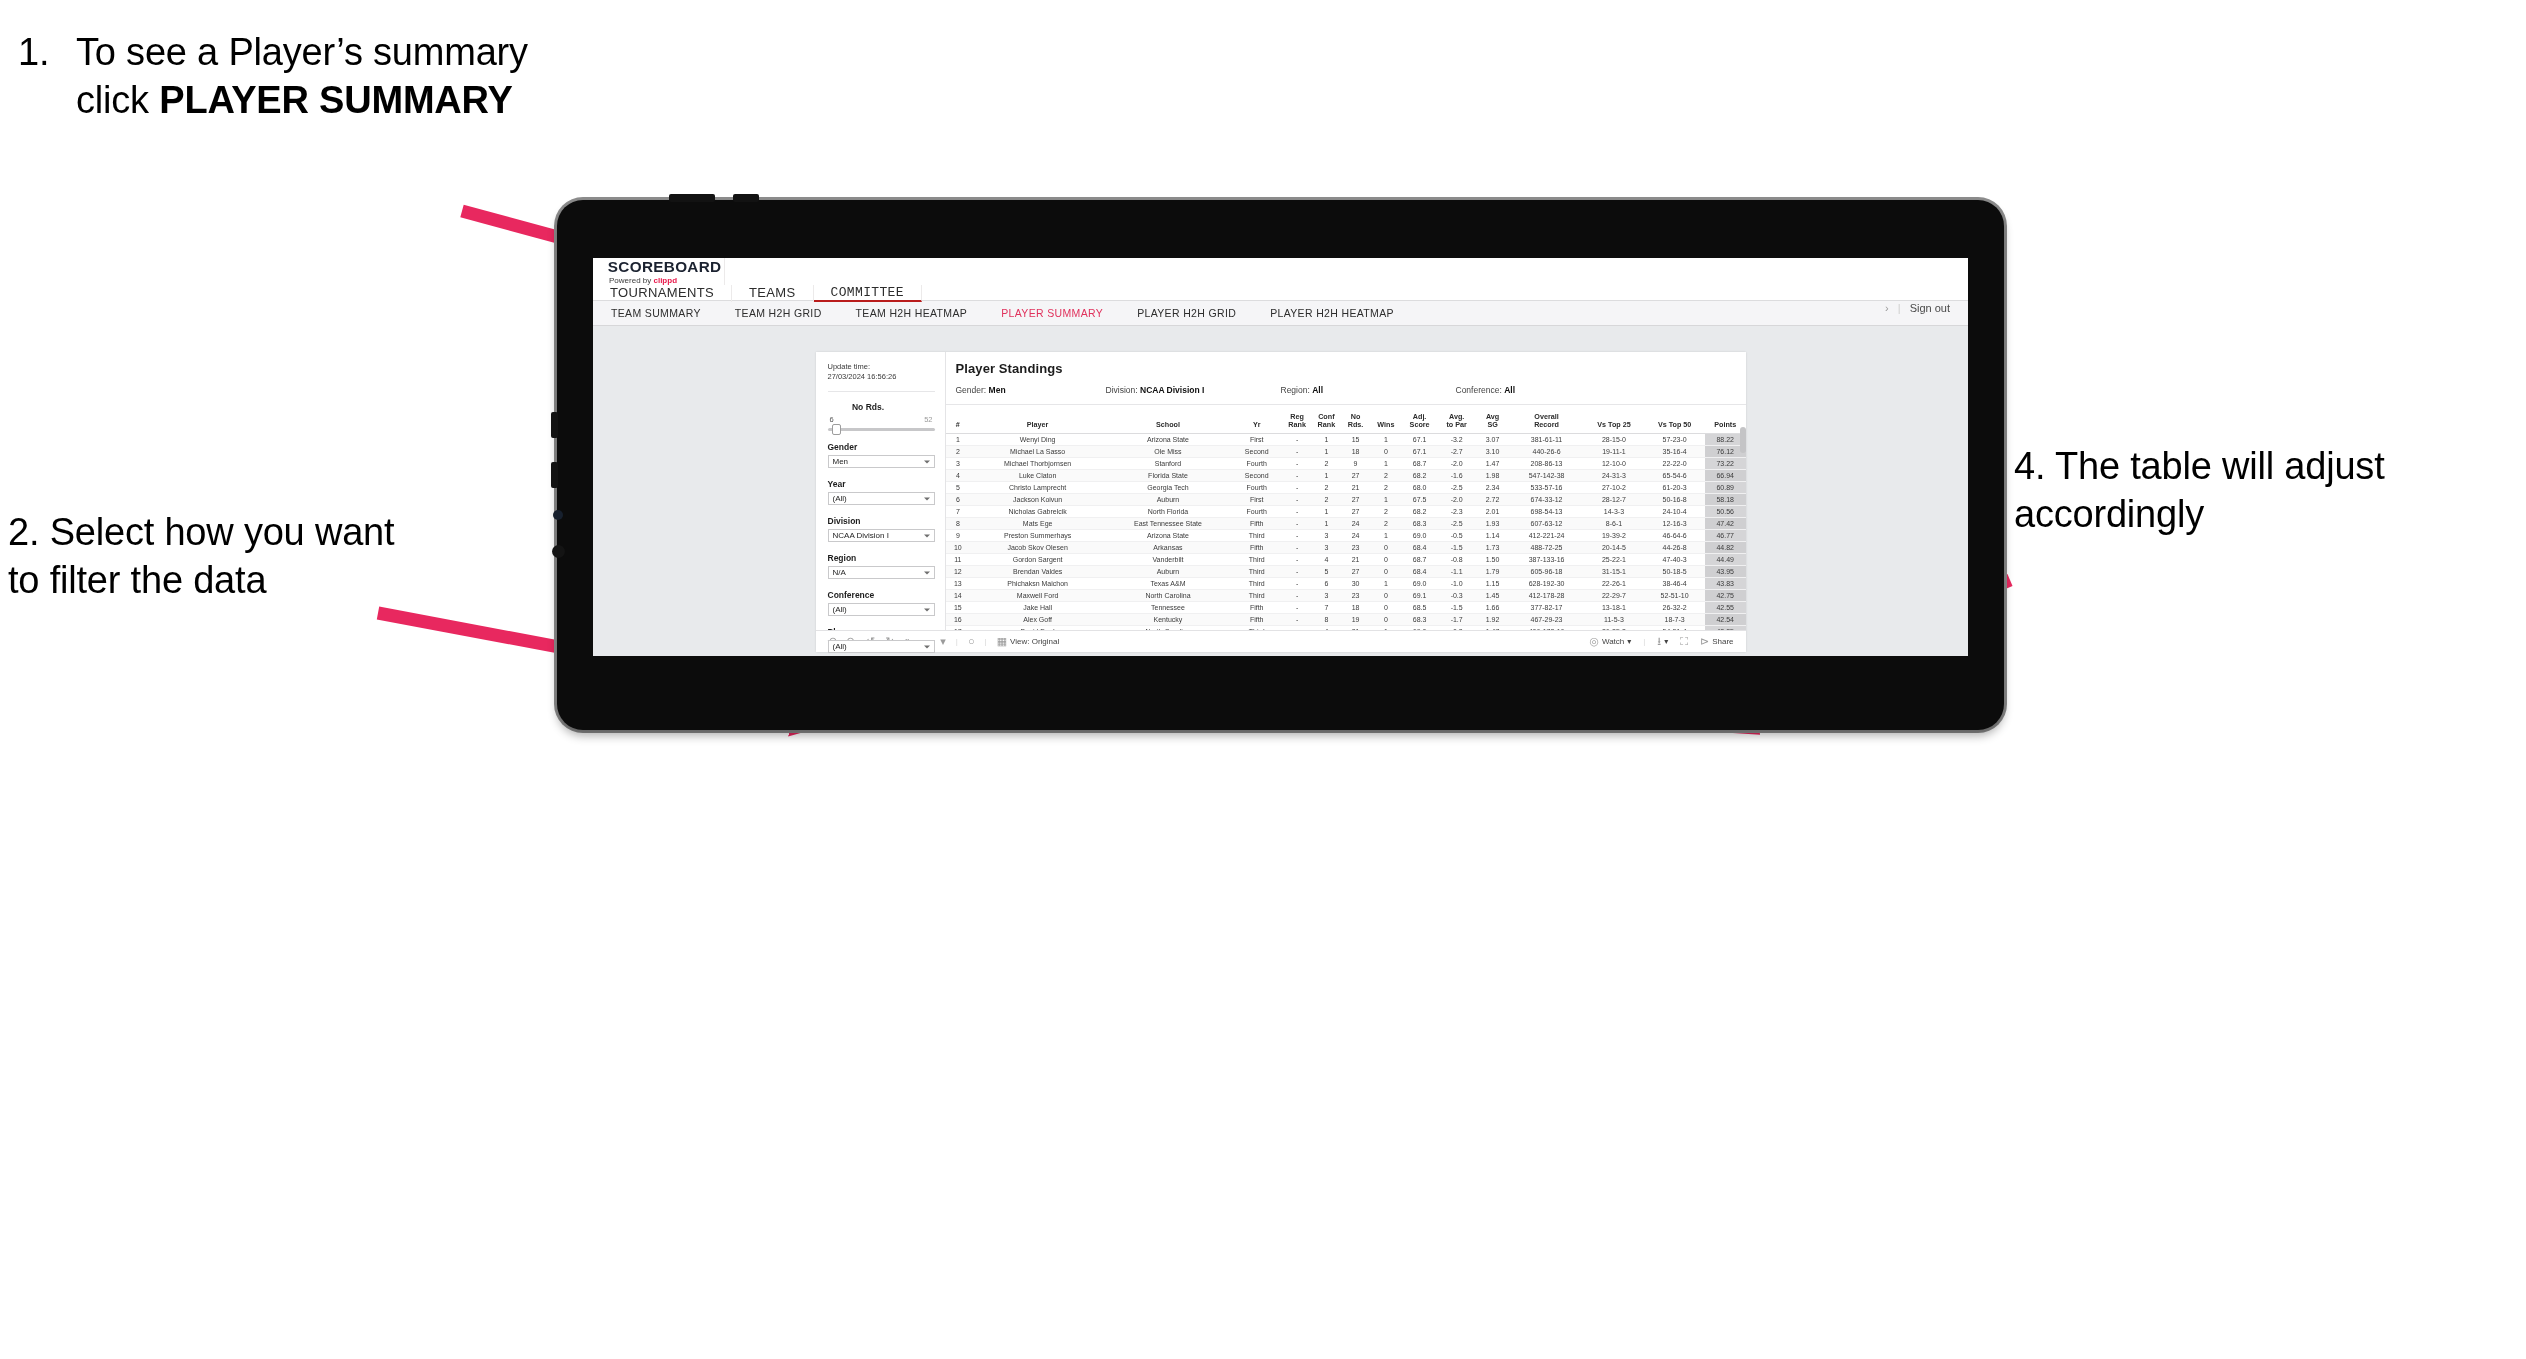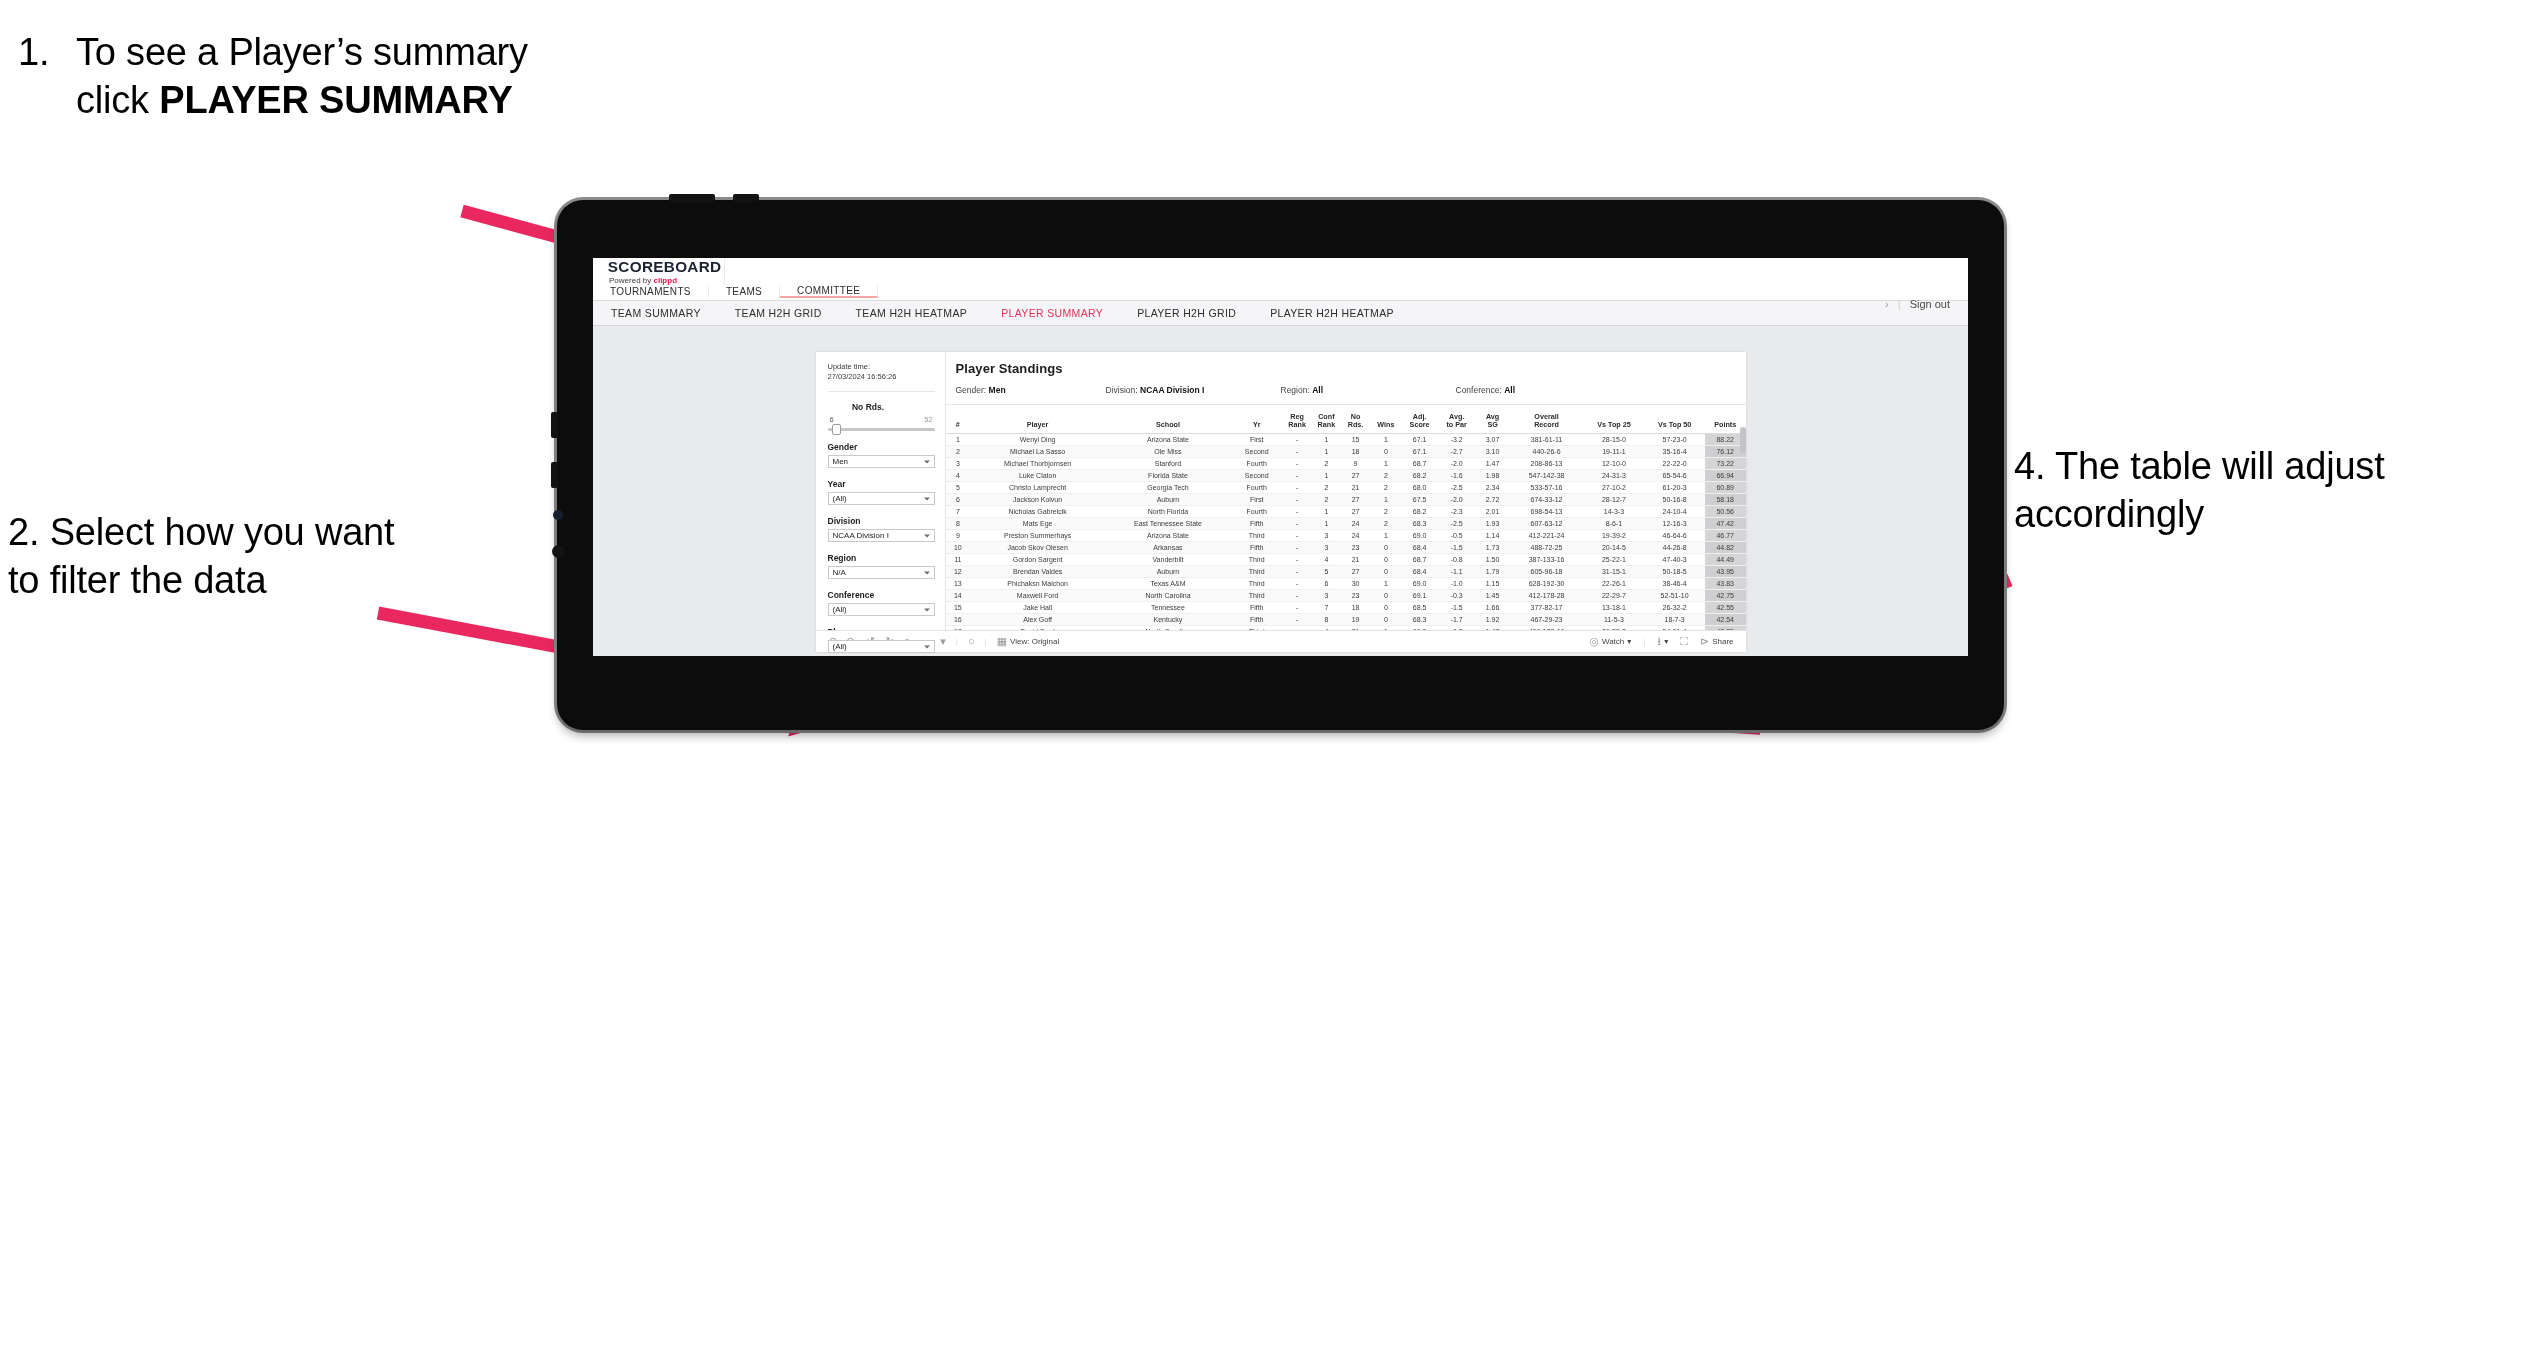--- a/index.html
+++ b/index.html
@@ -75,25 +75,25 @@
   }
   .logo-main {
     font-family:"Liberation Sans", sans-serif;
     font-weight:700; font-size:15px; letter-spacing:0.3px; color:#1b2230;
     transform: scaleX(1.02);
   }
   .logo-sub { font-size:8px; color:#3b3b3b; margin-top:1px; }
   .logo-sub .brand { color:#e8194b; font-weight:700; }
   .top-nav { display:flex; align-items:stretch; }
   .top-nav .tn {
-    display:flex; align-items:center; padding: 0 17px;
-    font-size:10px; color:#2c2c2c; letter-spacing:0.35px; cursor:pointer;
+    display:flex; align-items:flex-start; padding: 0 17px;
+    font-size:13px; color:#2c2c2c; letter-spacing:0.35px; cursor:pointer;
     border-right:1px solid #eceaea;
   }
-  .top-nav .tn.active { border-bottom:2px solid #fca5a5; }
+  .top-nav .tn.active { border-bottom:2px solid #b91c1c;font-family:Liberation Mono, monospace; }
   .hdr-right {
     margin-left:auto; display:flex; align-items:center; gap:9px;
     padding-right:18px; font-size:11px; color:#4a4a4a;
   }
   .hdr-right .chev { color:#9a9a9a; font-size:11px; }
   .hdr-right .sep { color:#cfcfcf; }
   .hdr-right .signout { cursor:pointer; }
 
   
   .sub-nav {

